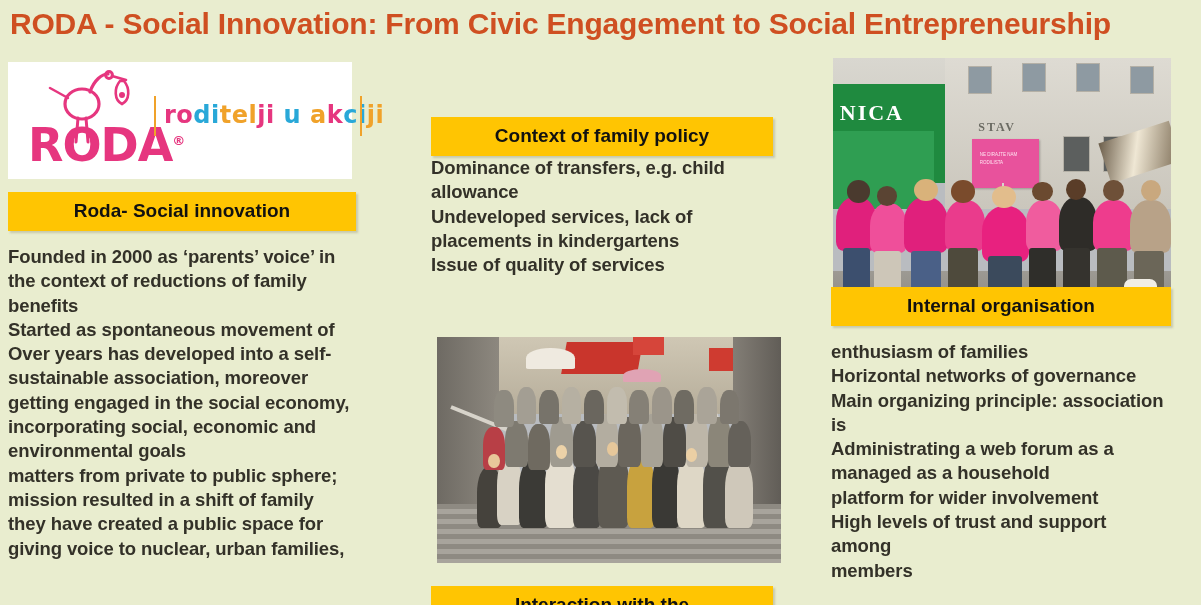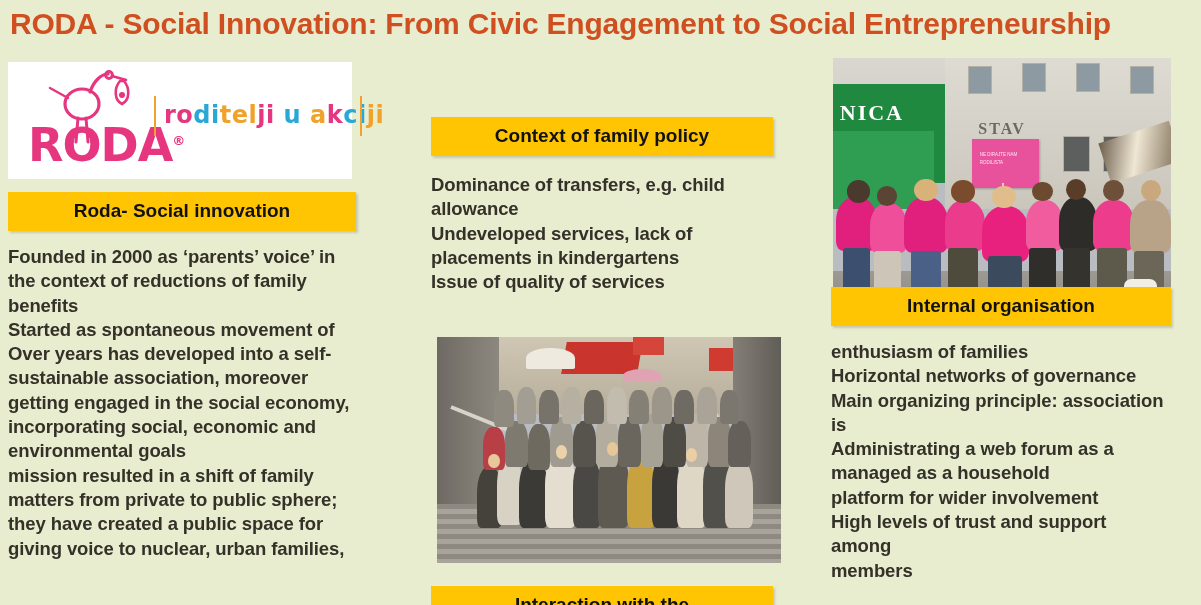--- a/index.html
+++ b/index.html
@@ -123,21 +123,21 @@
     width: 344px; height: 226px;
   }
 
   
   .r-sky      { position:absolute; left:0; top:0; width:100%; height:46%; background:linear-gradient(180deg,#d9d7d0 0%,#cfccc3 60%,#c2bfb6 100%); }
   .r-bldg-r   { position:absolute; left:33%; top:0; width:67%; height:58%; background:linear-gradient(180deg,#dedbd3,#cac6bc); }
   .r-win      { position:absolute; background:#8e9aa2; border:1px solid #b4b0a6; }
   .r-green    { position:absolute; left:0; top:10%; width:33%; height:38%; background:#1f8a3f; }
   .r-green2   { position:absolute; left:0; top:28%; width:30%; height:30%; background:#2f9e52; }
   .r-nica     { position:absolute; left:2%; top:16%; font-size:22px; font-weight:bold; color:#ffffff; letter-spacing:2px; font-family:"Liberation Serif",serif; }
-  .r-stav     { position:absolute; left:43%; top:24%; font-size:16px; font-weight:bold; color:#6a6a62; letter-spacing:2px; font-family:"Liberation Serif",serif; }
+  .r-stav     { position:absolute; left:43%; top:24%; font-size:12px; font-weight:bold; color:#6a6a62; letter-spacing:2px; font-family:"Liberation Serif",serif; }
   .r-sign     { position:absolute; left:41%; top:31%; width:20%; height:19%; background:#e8529c; box-shadow:1px 1px 2px rgba(0,0,0,.25); }
   .r-signtxt  { position:absolute; left:12%; top:26%; font-size:4.5px; color:#ffe2f0; line-height:8px; }
   .r-pole     { position:absolute; left:50%; top:48%; width:2px; height:14%; background:#d8d6cc; }
   .r-ground   { position:absolute; left:0; bottom:0; width:100%; height:18%; background:linear-gradient(180deg,#9d9a93,#8a877f); }
   .r-crowd    { position:absolute; left:0; top:46%; width:100%; height:54%; }
   .pk { position:absolute; border-radius:45% 45% 18% 18%; }
   .hd { position:absolute; border-radius:50%; }
   .lg { position:absolute; background:#3c4f6e; border-radius:3px; }
   .r-banner   { position:absolute; right:-2%; top:28%; width:22%; height:16%; background:linear-gradient(115deg,#6b5d4a,#efe7d4 45%,#7a6a53);
                 transform:rotate(-18deg); }
@@ -200,30 +200,30 @@
   <div class="body-text" style="margin-top:14px;">
       <span class="ln">Founded in 2000 as ‘parents’ voice’ in</span>
       <span class="ln">the context of reductions of family</span>
       <span class="ln">benefits</span>
       <span class="ln">Started as spontaneous movement of</span>
       <span class="ln">Over years has developed into a self-</span>
       <span class="ln">sustainable association, moreover</span>
       <span class="ln">getting engaged in the social economy,</span>
       <span class="ln">incorporating social, economic and</span>
       <span class="ln">environmental goals</span>
+      <span class="ln">matters from private to public sphere;</span>
       <span class="ln">mission resulted in a shift of family</span>
-      <span class="ln">matters from private to public sphere;</span>
       <span class="ln">they have created a public space for</span>
       <span class="ln">giving voice to nuclear, urban families,</span>
     </div>
 </div>
 
 <div class="col col-mid" style="top:117px;">
   <div class="bar">Context of family policy</div>
-  <div class="body-text" style="margin-top:17px;">
+  <div class="body-text" style="">
       <span class="ln">Dominance of transfers, e.g. child</span>
       <span class="ln">allowance</span>
       <span class="ln">Undeveloped services, lack of</span>
       <span class="ln">placements in kindergartens</span>
       <span class="ln">Issue of quality of services</span>
     </div>
 </div>
 
 <div class="photo photo-steps">
   <div class="s-bldg"></div>

